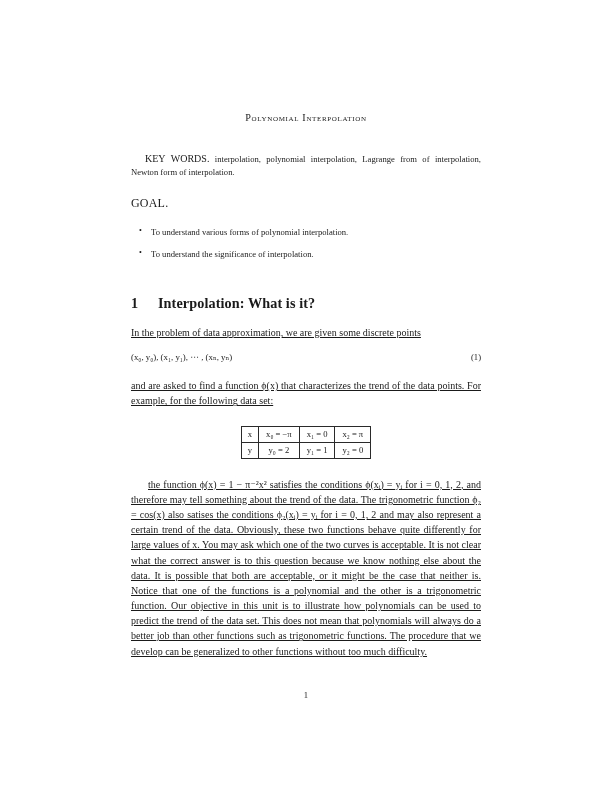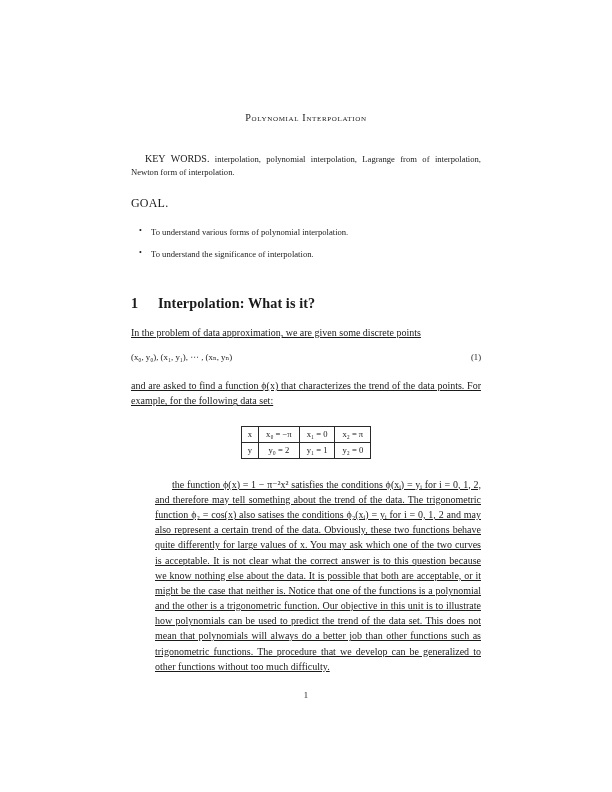--- a/index.html
+++ b/index.html
@@ -95,21 +95,20 @@
   p.body {
     font-size: 10px;
     line-height: 1.52;
     text-align: justify;
     margin: 0 0 11px 0;
     text-indent: 0;
     text-decoration: underline;
   }
   p.body.indented {
     text-indent: 17px;
-    margin-left: 24px;
   }
 
   
   .equation-row {
     position: relative;
     margin: 12px 0 13px 0;
     height: 13px;
   }
   .equation-body {
     position: absolute;

